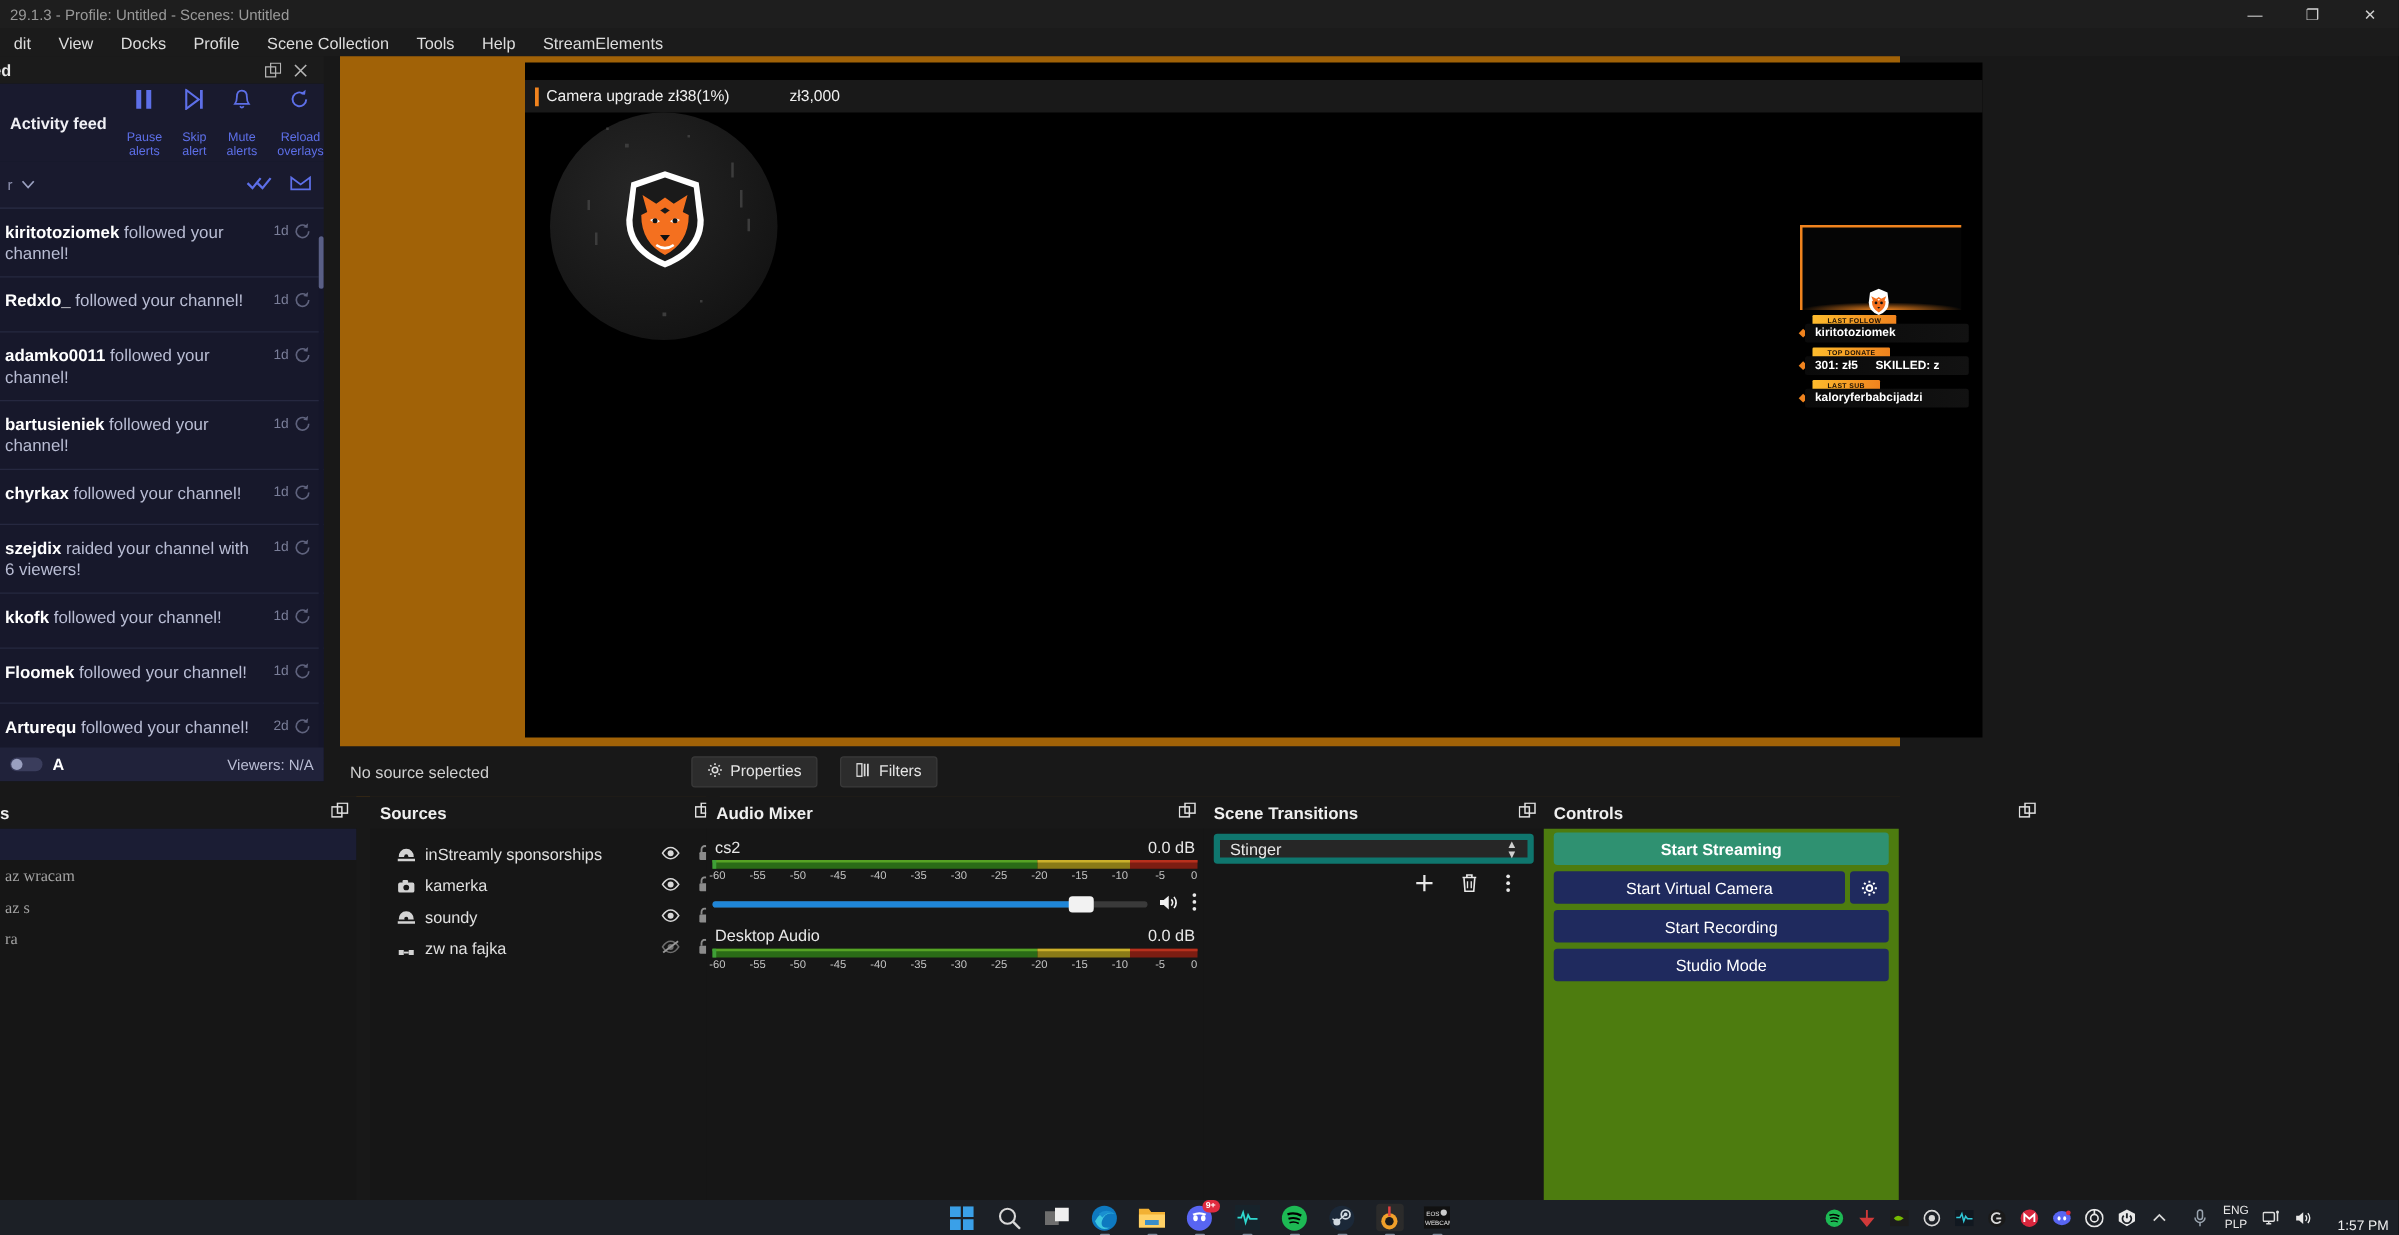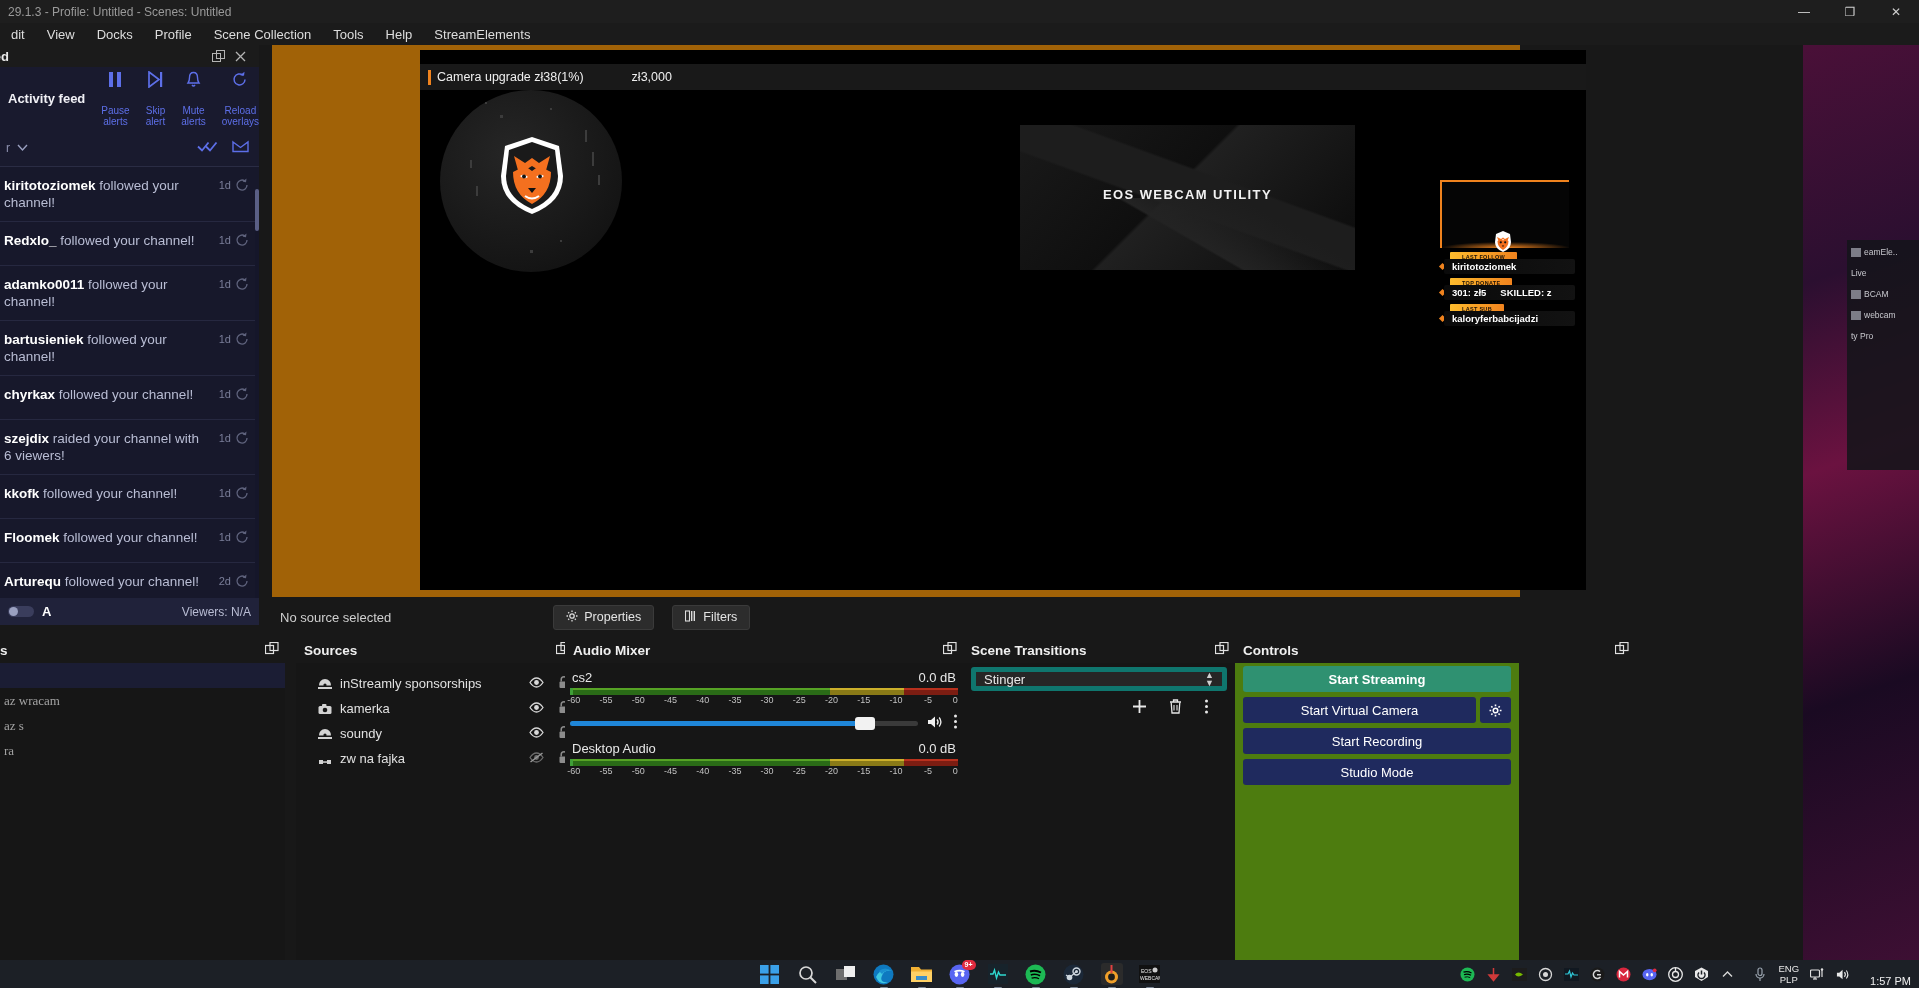--- a/index.html
+++ b/index.html
@@ -441,25 +441,20 @@
           <path d="M18 40 Q18 62 37 72 Q56 62 56 40 L44 34 L37 39 L30 34 Z" fill="#f4701f"></path>
           <path d="M25 44 Q29 41 33 45 Q29 48 25 44 Z" fill="#fff"></path>
           <path d="M49 44 Q45 41 41 45 Q45 48 49 44 Z" fill="#fff"></path>
           <circle cx="29" cy="44.5" r="2" fill="#111"></circle>
           <circle cx="45" cy="44.5" r="2" fill="#111"></circle>
           <path d="M33 56 L41 56 L37 61 Z" fill="#111"></path>
           <path d="M30 64 Q37 69 44 64" stroke="#fff" stroke-width="2" fill="none"></path>
         </svg>
       </div>
 
-      <div id="eos-box">
-        <div id="eos-shape1"></div>
-        <div id="eos-shape2"></div>
-        <div id="eos-text">EOS WEBCAM UTILITY</div>
-      </div>
 
       <div id="overlay">
         <div id="ov-cam">
           <div id="ov-cam-glow"></div>
         </div>
         <svg id="ov-fox" viewBox="0 0 20 23">
           <path d="M10 1 L3 4 L2 12 Q2 19 10 22 Q18 19 18 12 L17 4 Z" fill="#fff"></path>
           <path d="M4 7 L6 12 L10 9 L14 12 L16 7 L12 9 L10 7.5 L8 9 Z" fill="#f4701f"></path>
           <path d="M4.5 11 Q4.5 17 10 20 Q15.5 17 15.5 11 L12 9 L10 10.5 L8 9 Z" fill="#f4701f"></path>
           <circle cx="7.8" cy="12.3" r="1.1" fill="#111"></circle>
@@ -780,42 +775,20 @@
               <circle cx="6.5" cy="6.5" r="2.3" fill="none" stroke="#fff" stroke-width="1.5"></circle>
               <path d="M6.5 0.5 L6.5 2.2 M6.5 10.8 L6.5 12.5 M0.5 6.5 L2.2 6.5 M10.8 6.5 L12.5 6.5 M2.3 2.3 L3.5 3.5 M9.5 9.5 L10.7 10.7 M10.7 2.3 L9.5 3.5 M3.5 9.5 L2.3 10.7" stroke="#fff" stroke-width="1.6"></path>
             </svg>
         </div>
       </div>
       <div class="c-btn" id="btn-start-recording">Start Recording</div>
       <div class="c-btn" id="btn-studio-mode">Studio Mode</div>
     </div>
   </div>
 
-  <div id="wallpaper">
-    <div id="wall-panel">
-      <div class="wp-row">
-          <span class="wp-ic"></span>
-          <span>eamEle..</span>
-        </div>
-      <div class="wp-row">
-          <span>Live</span>
-        </div>
-      <div class="wp-row">
-          <span class="wp-ic"></span>
-          <span>BCAM</span>
-        </div>
-      <div class="wp-row">
-          <span class="wp-ic"></span>
-          <span>webcam</span>
-        </div>
-      <div class="wp-row">
-          <span>ty Pro</span>
-        </div>
-    </div>
-  </div>
 </div>
 
 <div id="taskbar">
   <div id="tb-center">
 
     <div class="tb-app">
       <svg width="19" height="19" viewBox="0 0 19 19">
           <rect x="0" y="0" width="8.6" height="8.6" fill="#3aa0e8"></rect>
           <rect x="10.4" y="0" width="8.6" height="8.6" fill="#3aa0e8"></rect>
           <rect x="0" y="10.4" width="8.6" height="8.6" fill="#3aa0e8"></rect>

